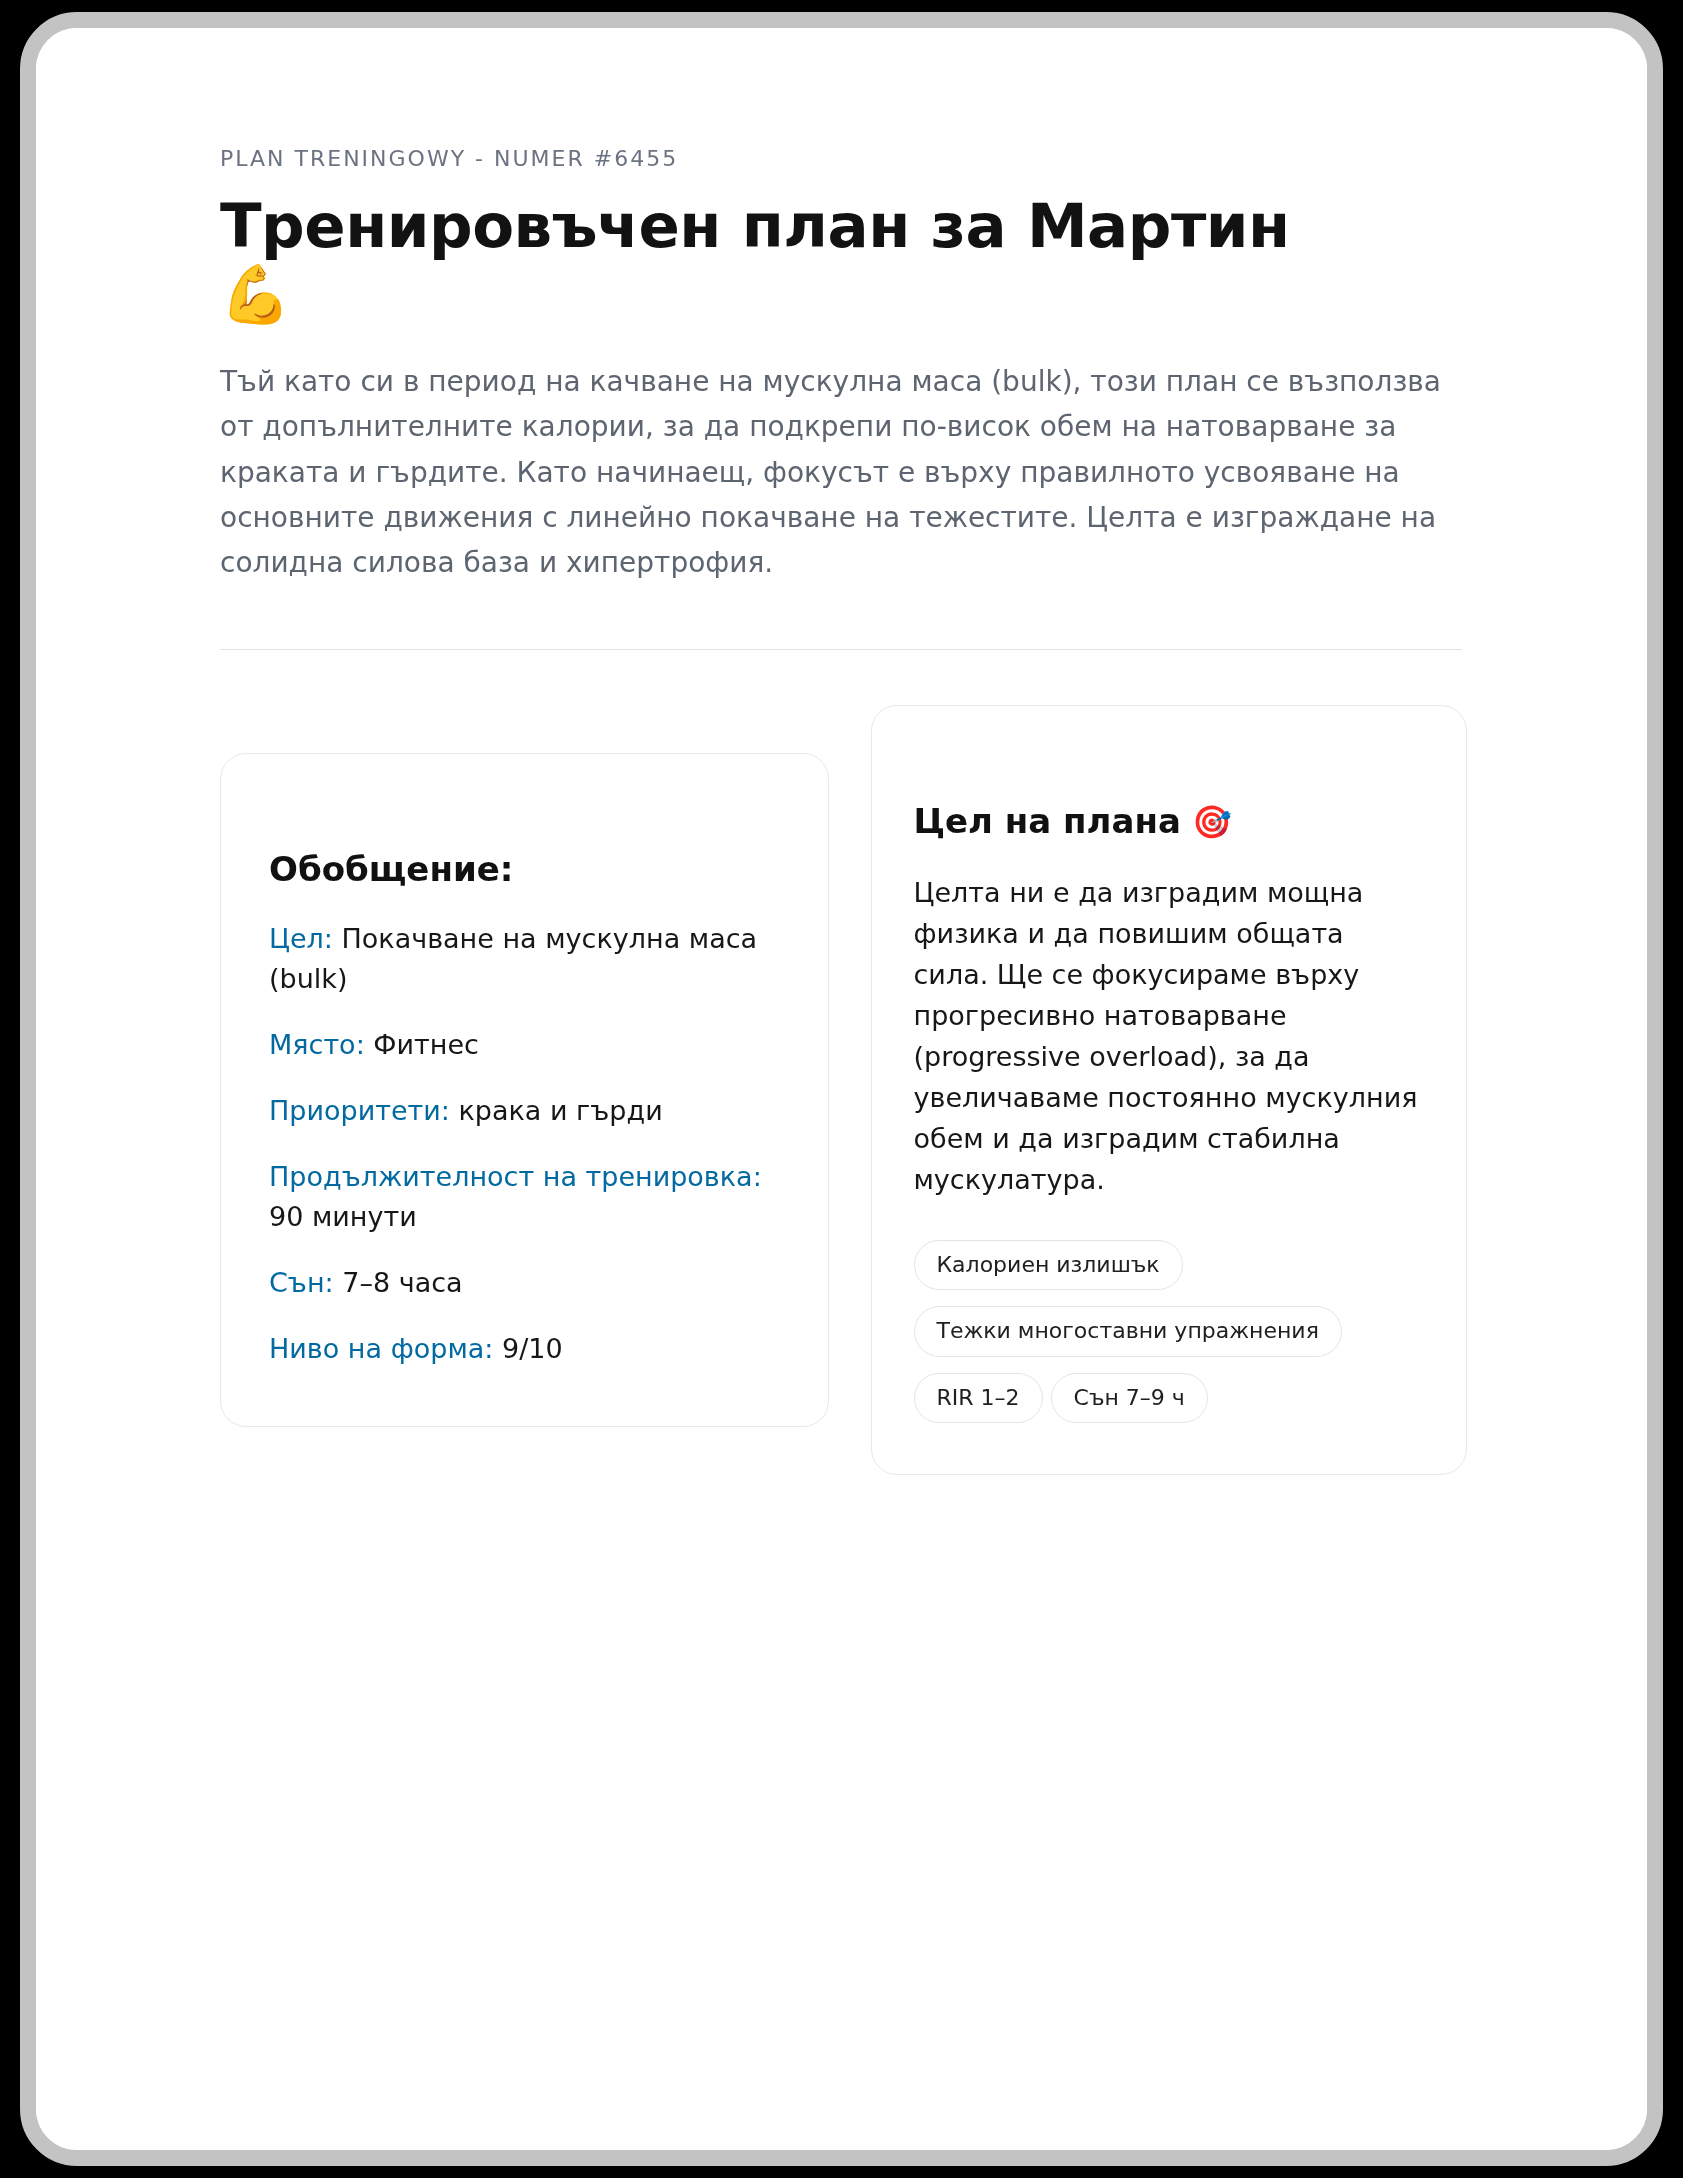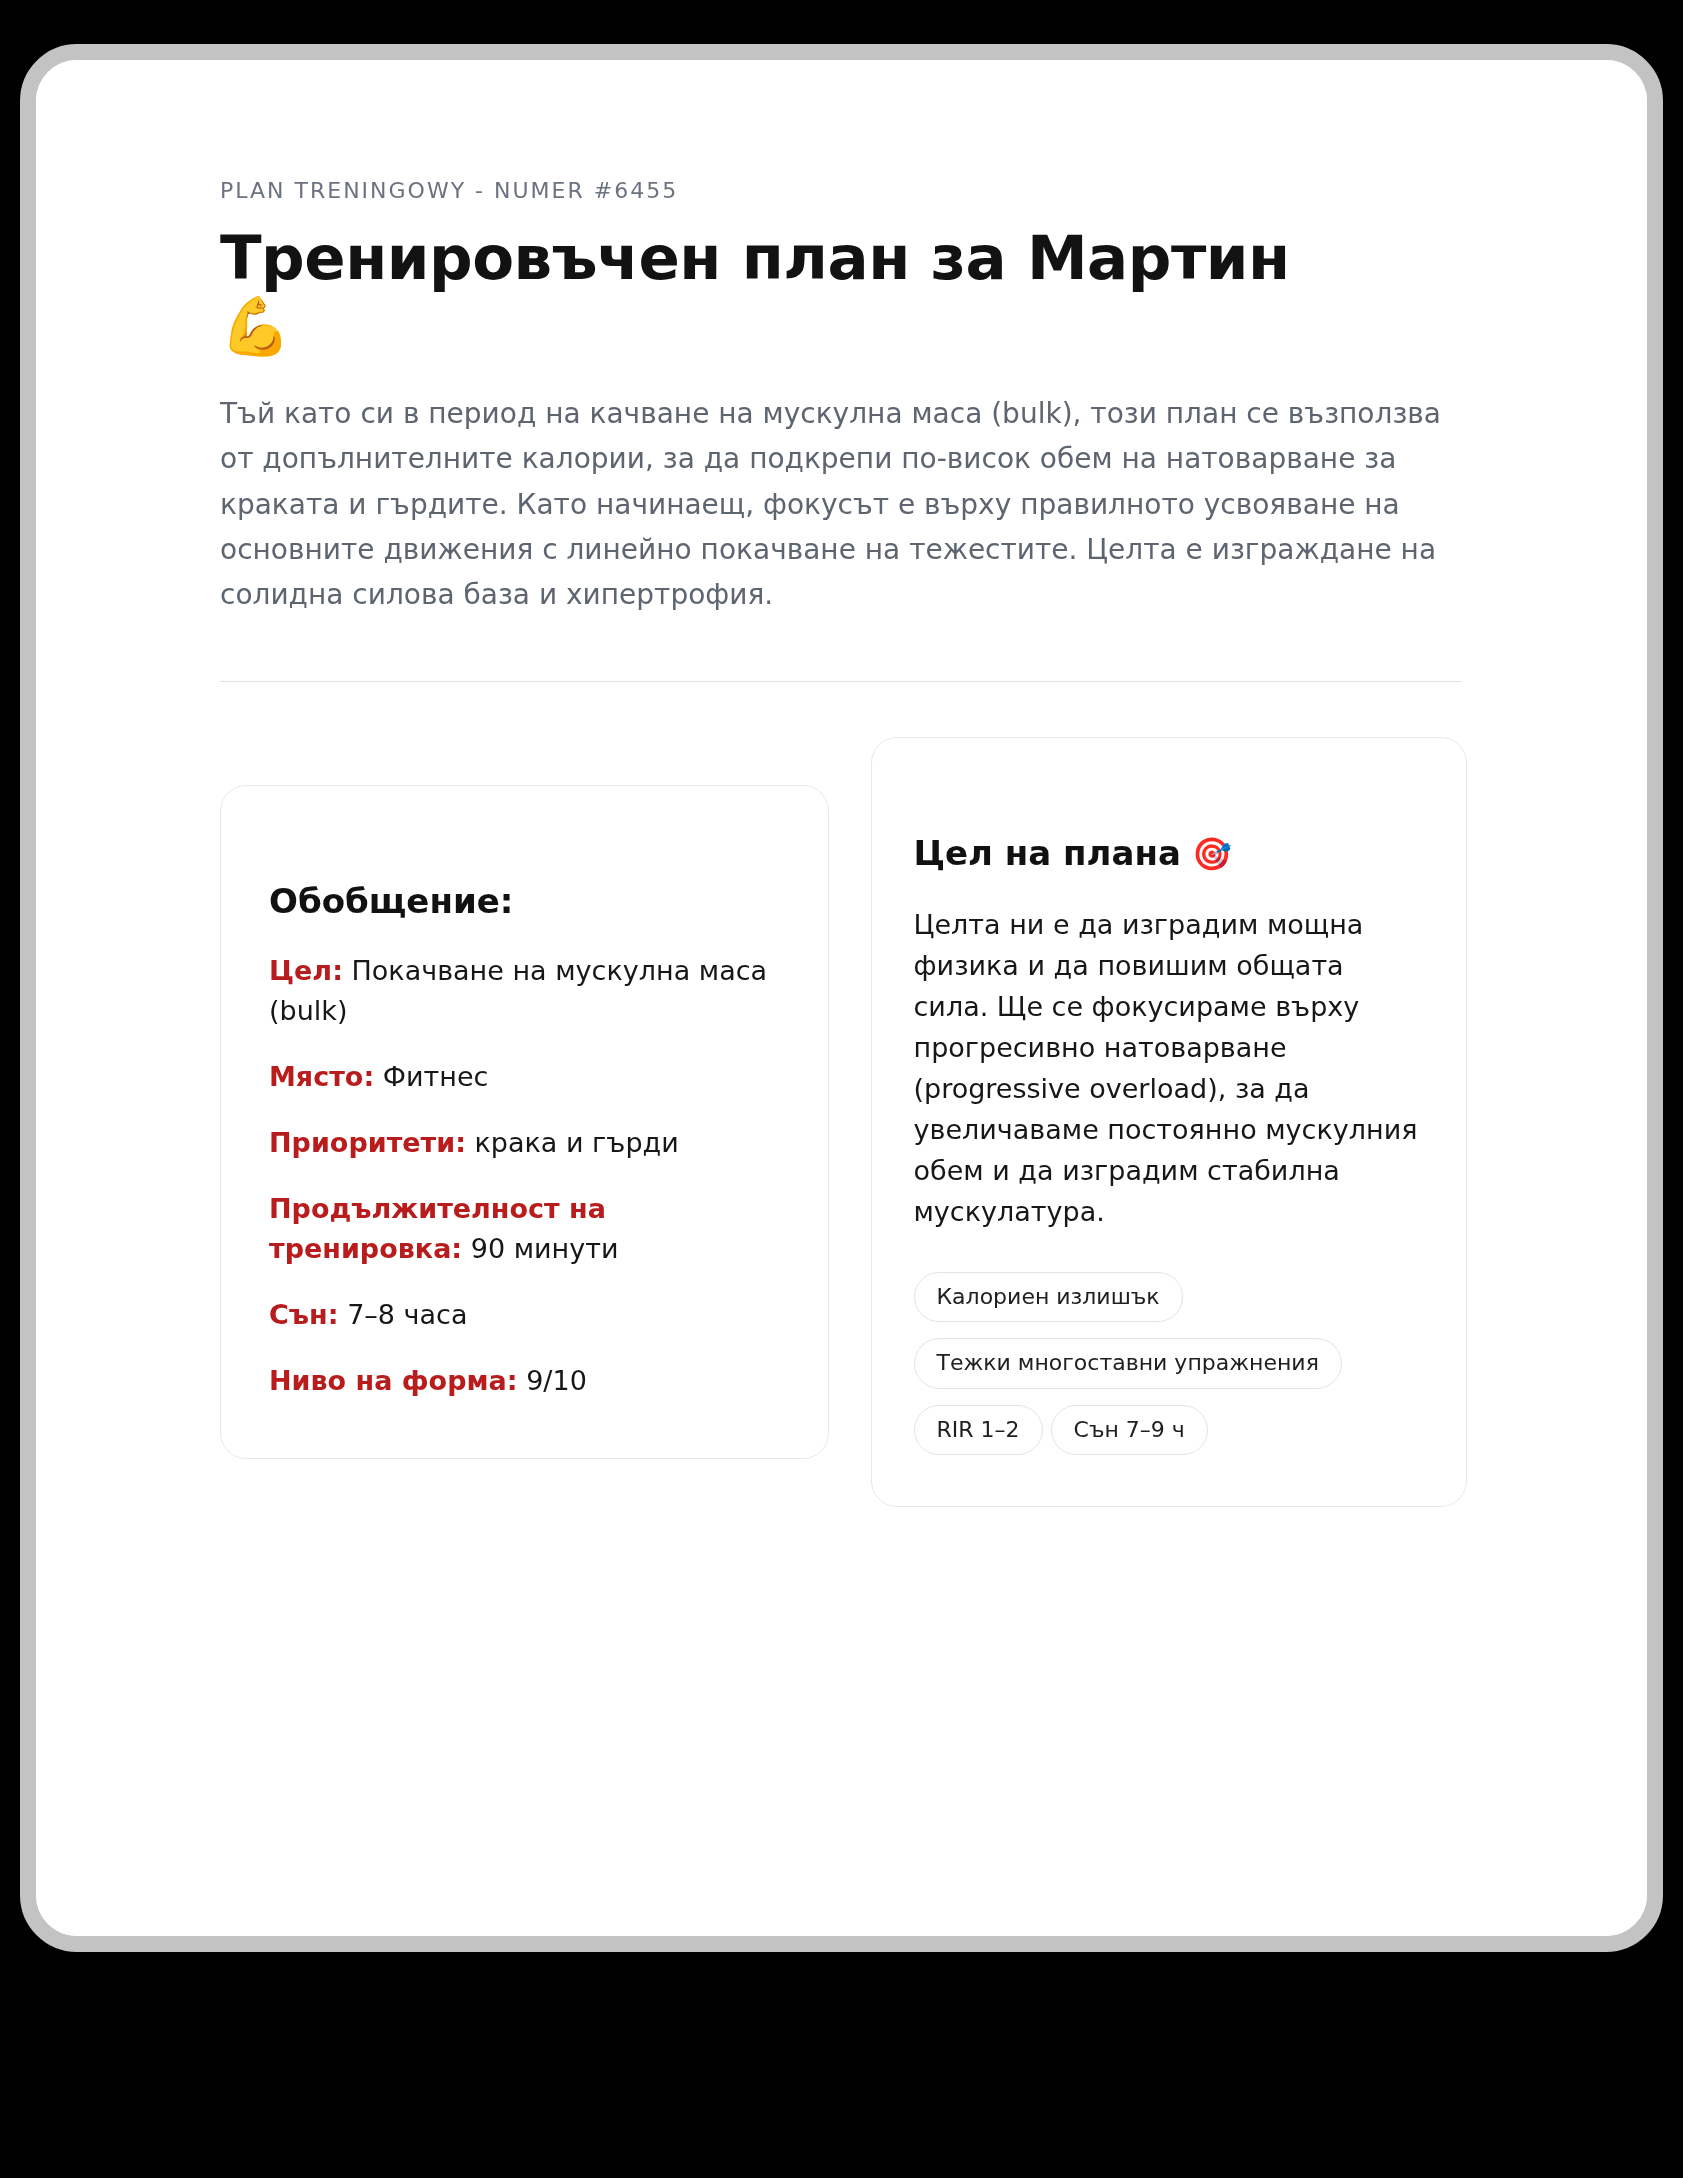--- a/index.html
+++ b/index.html
@@ -13,27 +13,26 @@
     height: 2178px;
     font-family: "DejaVu Sans", "Liberation Sans", sans-serif;
     -webkit-font-smoothing: antialiased;
   }
 
   .device-frame {
     position: absolute;
     left: 20px;
     top: 12px;
     width: 1643px;
-    height: 1908px;
+    height: 2154px;
     background: #ffffff;
     border: 16px solid #c3c3c3;
     border-radius: 57px;
     box-sizing: border-box;
     overflow: hidden;
-    margin-top: 32px;
   }
 
   .page {
     position: absolute;
     left: 0;
     top: 0;
     right: 0;
     bottom: 0;
     background: #ffffff;
     padding: 0;
@@ -126,22 +125,22 @@
 
   .summary-item {
     font-size: 27px;
     line-height: 1.48;
     color: #171717;
     margin: 0 0 26px 0;
     font-weight: 400;
   }
   .summary-item:last-child { margin-bottom: 6px; }
   .summary-item .lbl {
-    font-weight: 700;
-    color: #b91c1c;
+    font-weight: 400;
+    color: #0369a1;
   }
 
   p.goal-text {
     font-size: 27px;
     line-height: 1.52;
     color: #171717;
     margin: 0 0 40px 0;
     font-weight: 400;
   }
 

